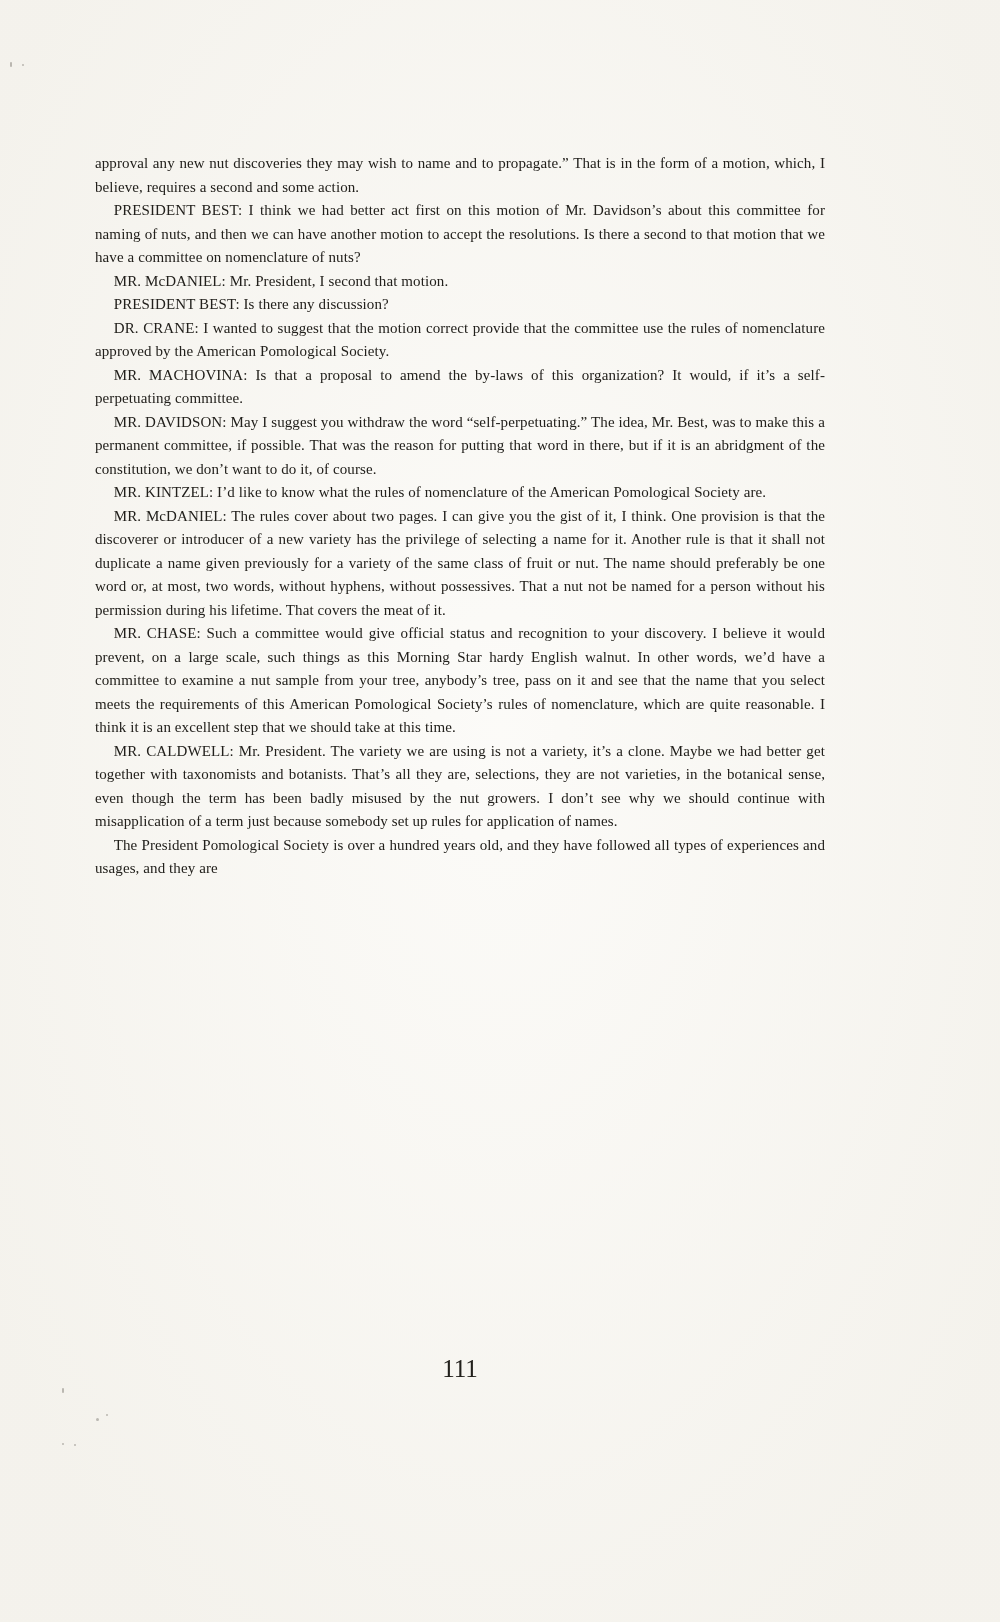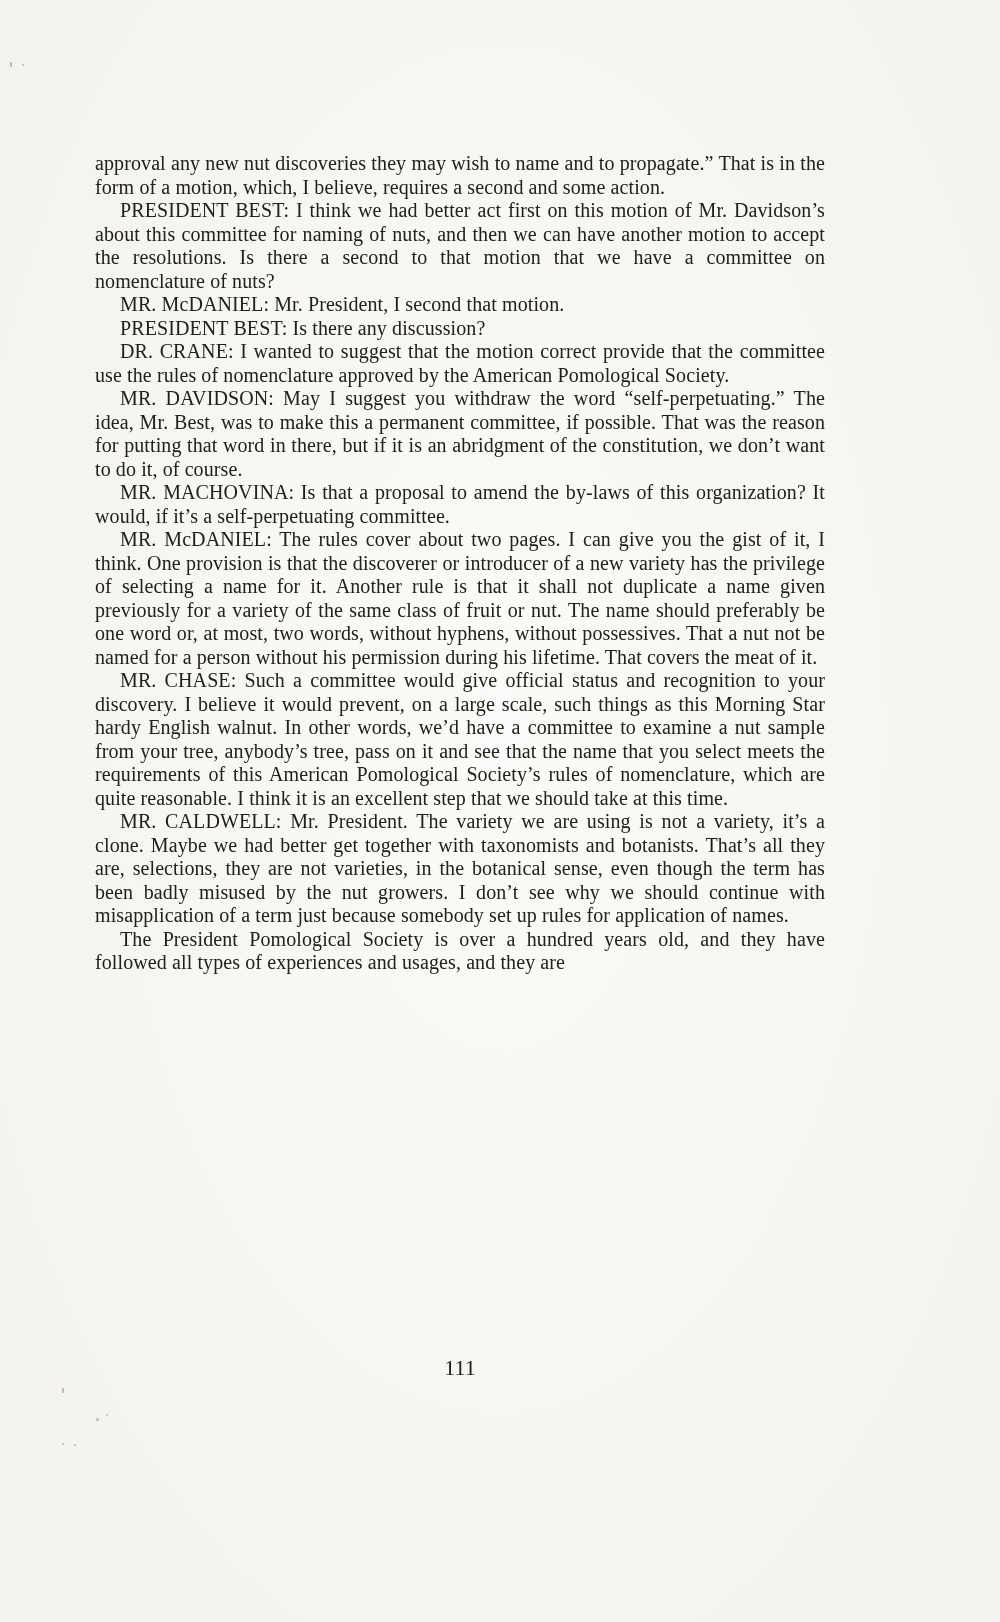--- a/index.html
+++ b/index.html
@@ -20,39 +20,39 @@
     inset: 0;
     background:
       radial-gradient(ellipse at 50% 45%, rgba(255,255,255,0.55), rgba(0,0,0,0.015) 85%),
       #f8f6f0;
   }
   .text-block {
     position: absolute;
     left: 95px;
     top: 152px;
     width: 730px;
-    font-size: 20px;
+    font-size: 15px;
     line-height: 23.5px;
     text-align: justify;
     letter-spacing: 0.1px;
   }
   .text-block p {
     margin: 0;
     padding: 0;
   }
   p.cont { text-indent: 0; }
   p.ind  { text-indent: 1.25em; }
   p.vote { text-indent: 4.3em; }
   .page-number {
     position: absolute;
     left: 95px;
     top: 1355px;
     width: 730px;
     text-align: center;
-    font-size: 22px;
+    font-size: 25px;
     color: #22201c;
   }
   .speck {
     position: absolute;
     background: #8a877f;
     border-radius: 50%;
     width: 3px;
     height: 3px;
     opacity: 0.55;
   }
@@ -76,22 +76,23 @@
   <span class="speck s5"></span>
   <span class="speck s6"></span>
   <span class="speck s7"></span>
 
   <main class="text-block">
     <p class="cont">approval any new nut discoveries they may wish to name and to propagate.” That is in the form of a motion, which, I believe, requires a second and some action.</p>
     <p class="ind">PRESIDENT BEST: I think we had better act first on this motion of Mr. Davidson’s about this committee for naming of nuts, and then we can have another motion to accept the resolutions. Is there a second to that motion that we have a committee on nomenclature of nuts?</p>
     <p class="ind">MR. McDANIEL: Mr. President, I second that motion.</p>
     <p class="ind">PRESIDENT BEST: Is there any discussion?</p>
     <p class="ind">DR. CRANE: I wanted to suggest that the motion correct provide that the committee use the rules of nomenclature approved by the American Pomological Society.</p>
+    <p class="ind">MR. MACHOVINA: Is that a proposal to amend the by-laws of this organization? It would, if it’s a self-perpetuating committee.</p>
     <p class="ind">MR. DAVIDSON: May I suggest you withdraw the word “self-perpetuating.” The idea, Mr. Best, was to make this a permanent committee, if possible. That was the reason for putting that word in there, but if it is an abridgment of the constitution, we don’t want to do it, of course.</p>
-    <p class="ind">MR. MACHOVINA: Is that a proposal to amend the by-laws of this organization? It would, if it’s a self-perpetuating committee.</p>
+    <p class="ind">MR. KINTZEL: I’d like to know what the rules of nomenclature of the American Pomological Society are.</p>
     <p class="ind">MR. McDANIEL: The rules cover about two pages. I can give you the gist of it, I think. One provision is that the discoverer or introducer of a new variety has the privilege of selecting a name for it. Another rule is that it shall not duplicate a name given previously for a variety of the same class of fruit or nut. The name should preferably be one word or, at most, two words, without hyphens, without possessives. That a nut not be named for a person without his permission during his lifetime. That covers the meat of it.</p>
     <p class="ind">MR. CHASE: Such a committee would give official status and recognition to your discovery. I believe it would prevent, on a large scale, such things as this Morning Star hardy English walnut. In other words, we’d have a committee to examine a nut sample from your tree, anybody’s tree, pass on it and see that the name that you select meets the requirements of this American Pomological Society’s rules of nomenclature, which are quite reasonable. I think it is an excellent step that we should take at this time.</p>
     <p class="ind">MR. CALDWELL: Mr. President. The variety we are using is not a variety, it’s a clone. Maybe we had better get together with taxonomists and botanists. That’s all they are, selections, they are not varieties, in the botanical sense, even though the term has been badly misused by the nut growers. I don’t see why we should continue with misapplication of a term just because somebody set up rules for application of names.</p>
     <p class="ind">The President Pomological Society is over a hundred years old, and they have followed all types of experiences and usages, and they are</p>
   </main>
 
   <div class="page-number">111</div>
 
 </div>
 

